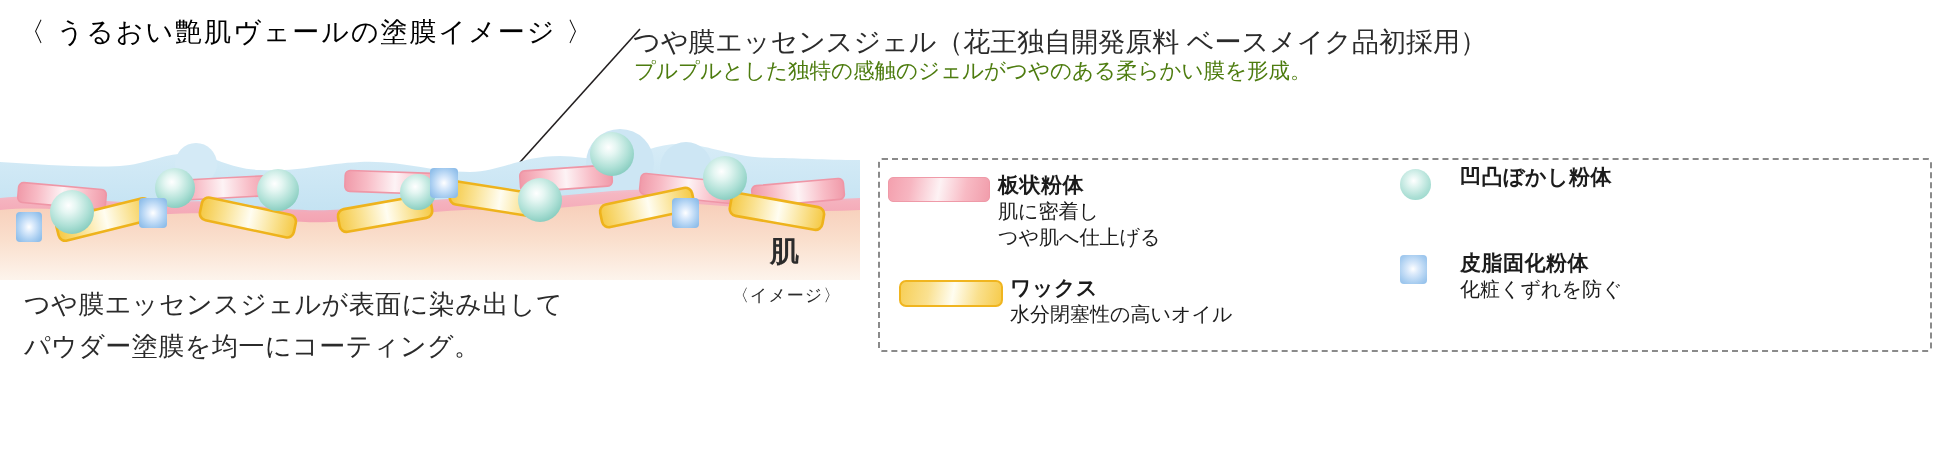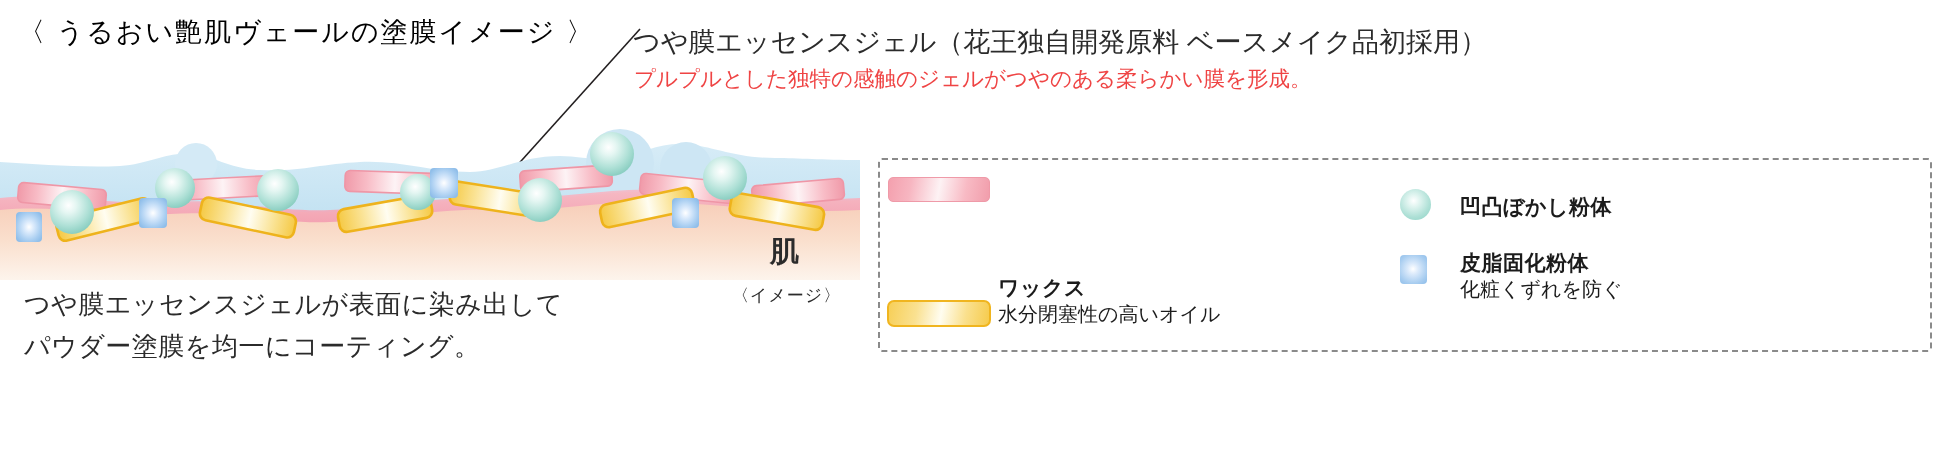--- a/index.html
+++ b/index.html
@@ -37,23 +37,22 @@
     color: #2b2b2b;
     white-space: nowrap;
   }
 
   #gel-desc {
     position: absolute;
     left: 634px;
     top: 58px;
     font-size: 21.5px;
     line-height: 27px;
-    color: #ef4444;
-    white-space: nowrap;
-    margin-top: 8px;
+    color: #4d7c0f;
+    white-space: nowrap;
   }
   #gel-desc div { white-space: nowrap; }
 
   #bottom-caption {
     position: absolute;
     left: 24px;
     top: 283px;
     font-size: 26px;
     line-height: 42px;
     letter-spacing: 0.5px;
@@ -308,37 +307,42 @@
 </div>
 
 <div id="legend-box">
 
   <div class="legend-col left">
 
     <div class="legend-entry" style="left:0; top:12px;">
       <span class="legend-swatch-wrap">
         <span class="sw-plate"></span>
       </span>
+      <span class="legend-text">
+        <span class="legend-title">板状粉体</span>
+        <div class="legend-desc">肌に密着し</div>
+        <div class="legend-desc">つや肌へ仕上げる</div>
+      </span>
     </div>
 
-    <div class="legend-entry" style="left:0; top:115px;align-items:flex-end;">
+    <div class="legend-entry" style="left:12px; top:115px;">
       <span class="legend-swatch-wrap">
         <span class="sw-wax"></span>
       </span>
       <span class="legend-text">
         <span class="legend-title">ワックス</span>
         <div class="legend-desc">水分閉塞性の高いオイル</div>
       </span>
     </div>
 
   </div>
 
   <div class="legend-col right">
 
-    <div class="legend-entry" style="left:0; top:24px;align-items:flex-end;">
+    <div class="legend-entry" style="left:0; top:4px;">
       <span class="legend-swatch-wrap narrow">
         <span class="sw-sphere"></span>
       </span>
       <span class="legend-text">
         <span class="legend-title">凹凸ぼかし粉体</span>
       </span>
     </div>
 
     <div class="legend-entry" style="left:0; top:90px;">
       <span class="legend-swatch-wrap narrow">

